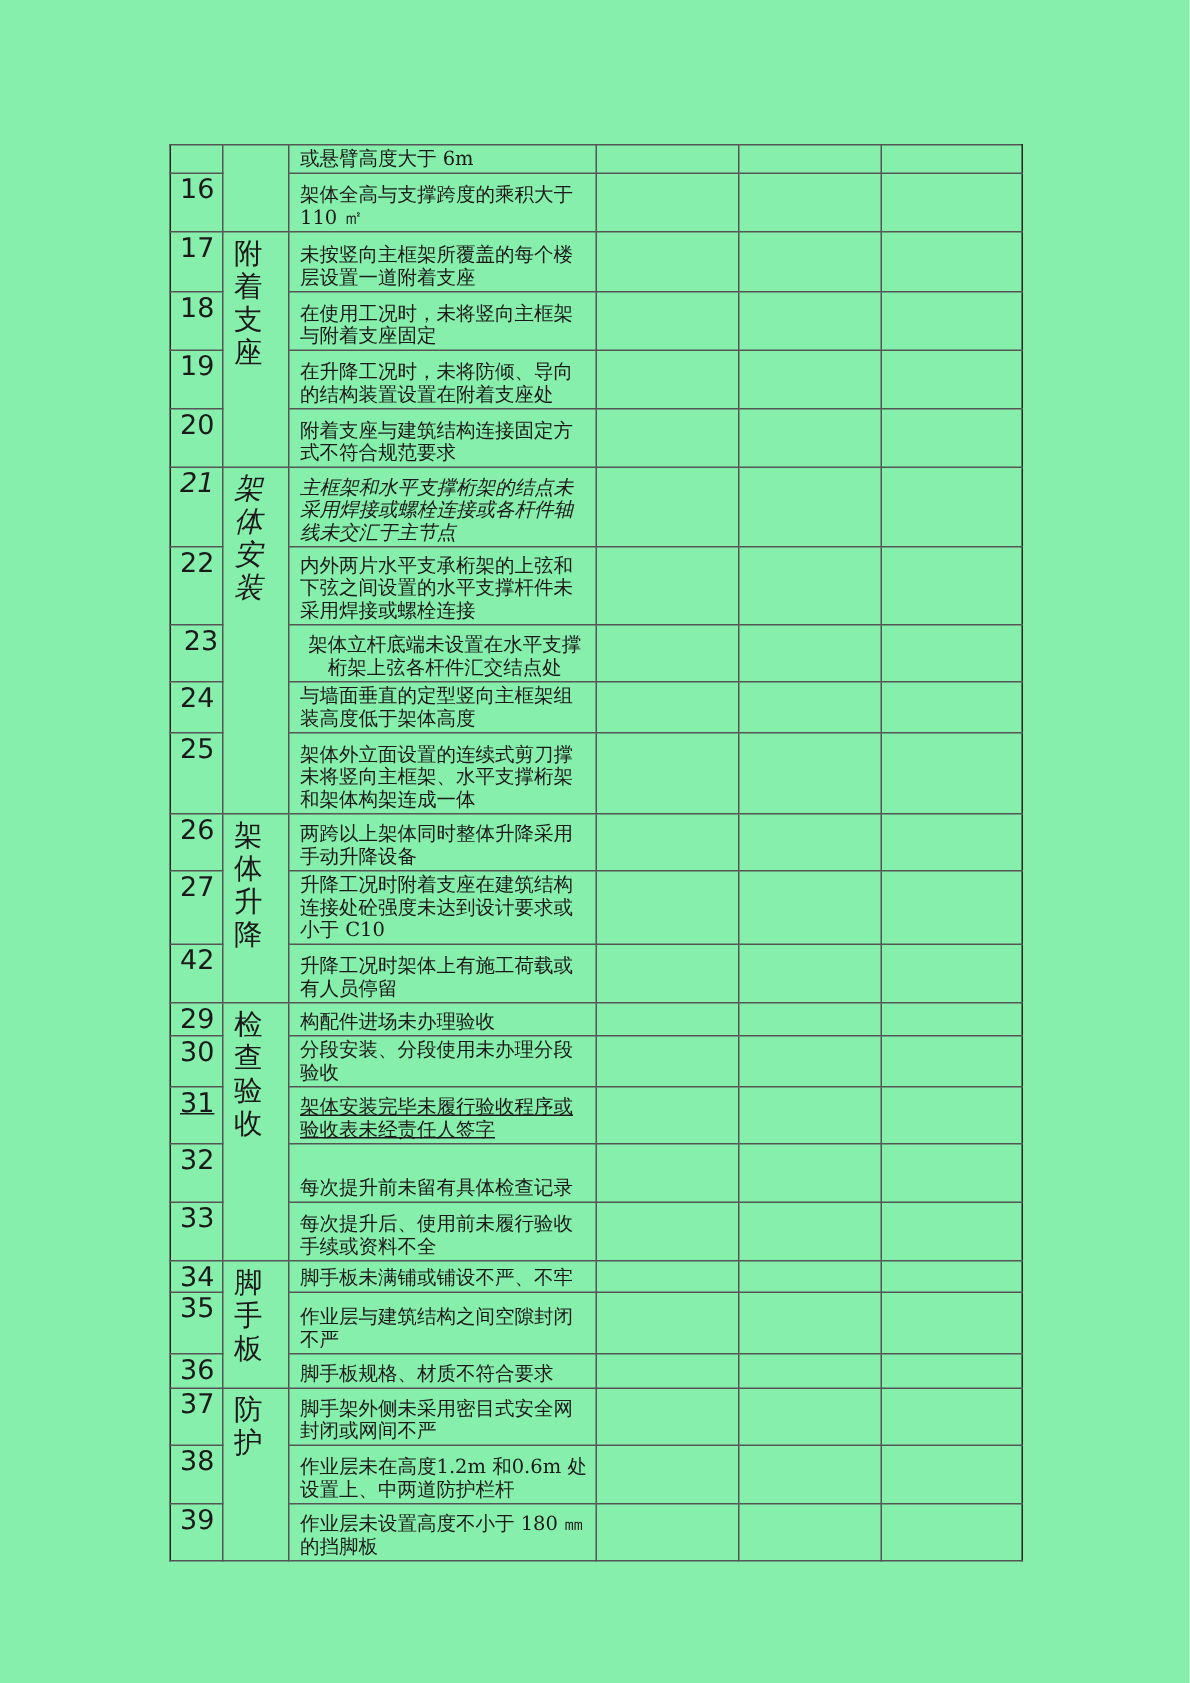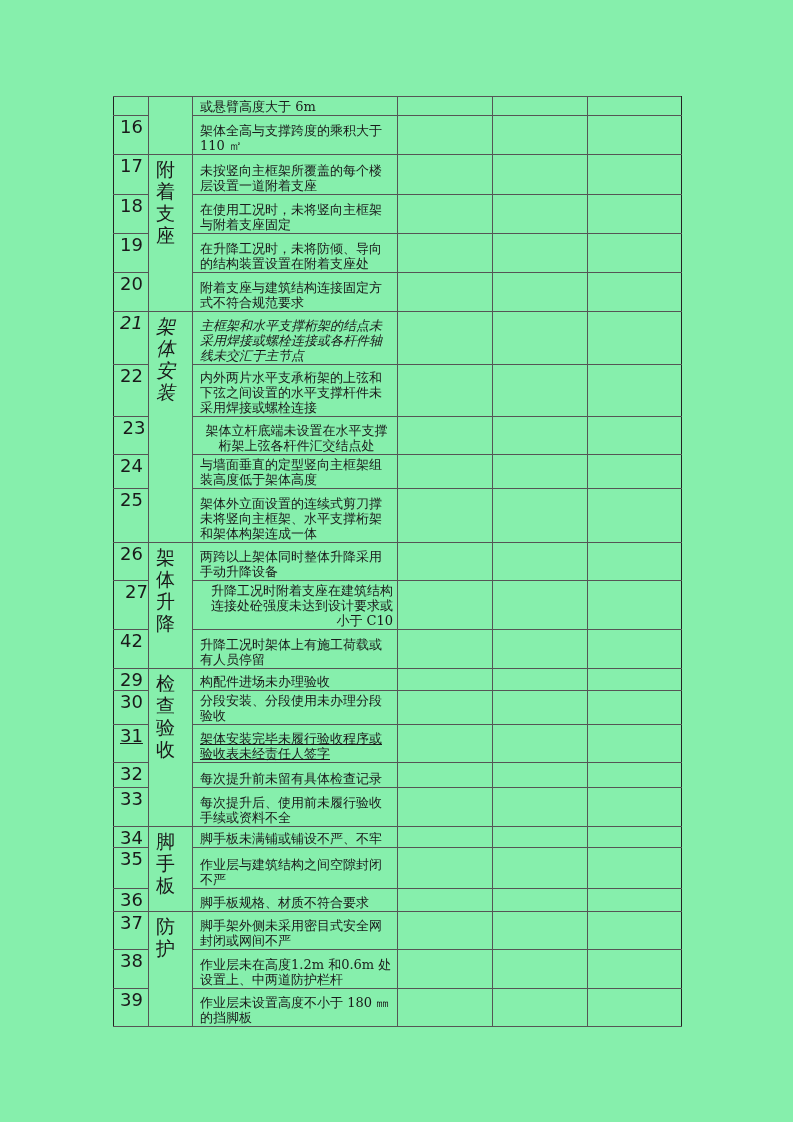--- a/index.html
+++ b/index.html
@@ -130,21 +130,21 @@
           <td class="blank outer-right"></td>
         </tr>
         <tr style="height: 38px;">
           <td class="num outer-left">26</td>
           <td class="cat" rowspan="3">架体升降</td>
           <td class="desc">两跨以上架体同时整体升降采用手动升降设备</td>
           <td class="blank"></td>
           <td class="blank"></td>
           <td class="blank outer-right"></td>
         </tr>
-        <tr style="height: 48px; text-align: right;">
+        <tr style="height: 48px;">
           <td class="num outer-left">27</td>
           <td class="desc">升降工况时附着支座在建筑结构连接处砼强度未达到设计要求或小于 C10</td>
           <td class="blank"></td>
           <td class="blank"></td>
           <td class="blank outer-right"></td>
         </tr>
         <tr style="height: 39px;">
           <td class="num outer-left">42</td>
           <td class="desc">升降工况时架体上有施工荷载或有人员停留</td>
           <td class="blank"></td>
@@ -166,21 +166,21 @@
           <td class="blank"></td>
           <td class="blank outer-right"></td>
         </tr>
         <tr style="height: 38px; text-decoration: underline;">
           <td class="num outer-left">31</td>
           <td class="desc">架体安装完毕未履行验收程序或验收表未经责任人签字</td>
           <td class="blank"></td>
           <td class="blank"></td>
           <td class="blank outer-right"></td>
         </tr>
-        <tr style="height: 25px;">
+        <tr style="height: 39px;">
           <td class="num outer-left">32</td>
           <td class="desc">每次提升前未留有具体检查记录</td>
           <td class="blank"></td>
           <td class="blank"></td>
           <td class="blank outer-right"></td>
         </tr>
         <tr style="height: 39px; margin-left: 40px;">
           <td class="num outer-left">33</td>
           <td class="desc">每次提升后、使用前未履行验收手续或资料不全</td>
           <td class="blank"></td>

